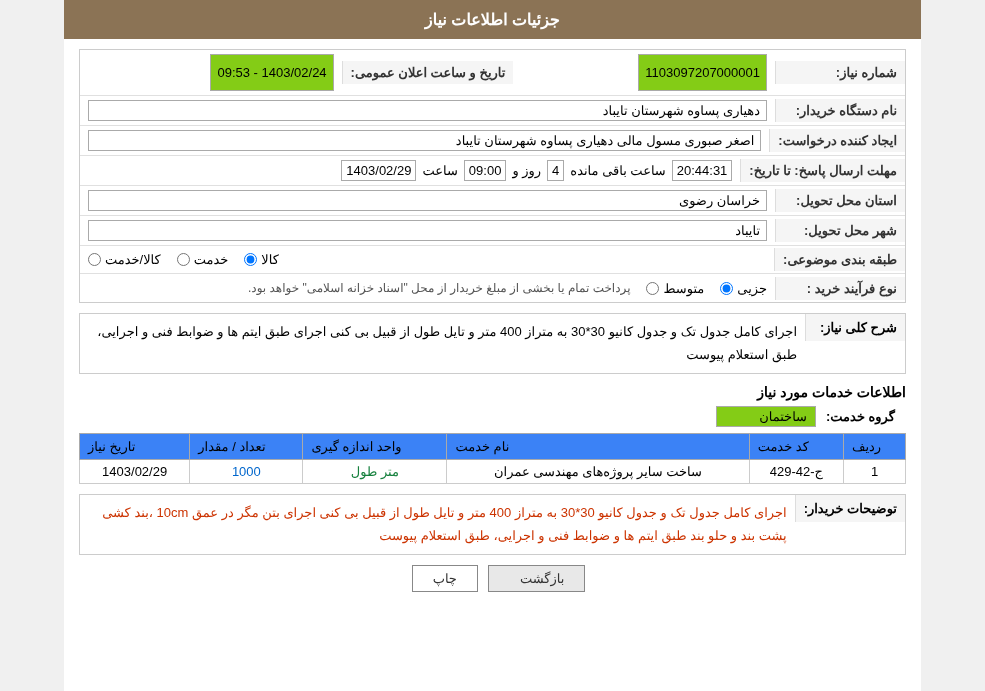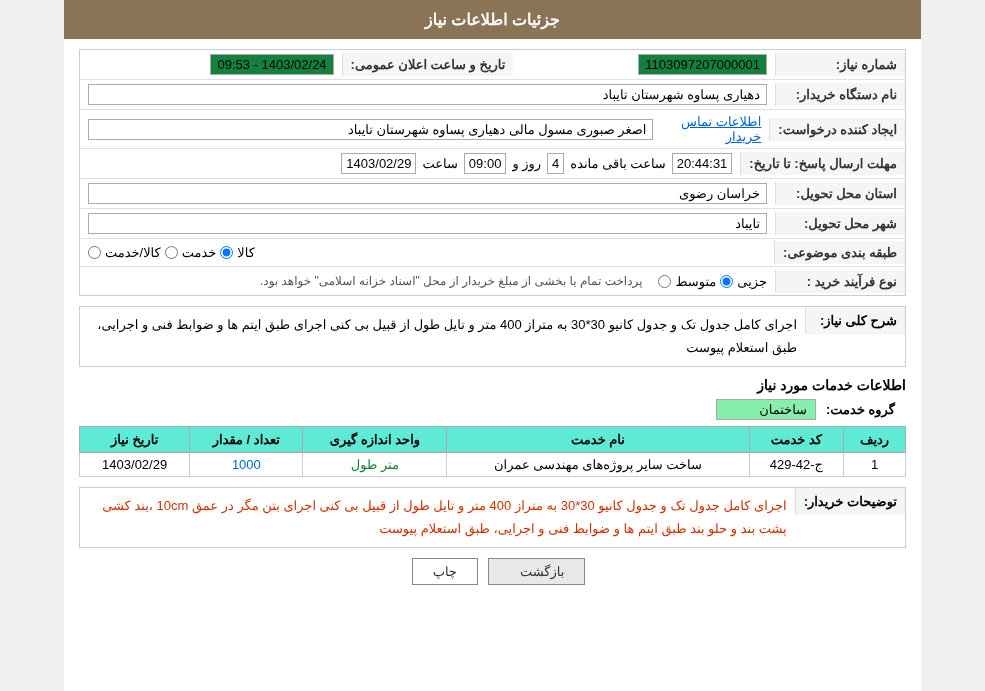--- a/index.html
+++ b/index.html
@@ -49,22 +49,22 @@
       border-left: 1px solid #ddd;
       white-space: nowrap;
     }
     .value-cell {
       padding: 4px 8px;
       flex: 1;
       text-align: right;
     }
     .value-box {
       border: 1px solid #aaa;
-      background: #15803d;
-      padding: 2px 6px;
+      background: #84cc16;
+      padding: 10px 6px;
       display: inline-block;
       min-width: 80px;
     }
     .value-box-full {
       border: 1px solid #aaa;
       background: #fff;
       padding: 2px 6px;
       display: block;
       width: 100%;
     }
@@ -80,39 +80,39 @@
       flex-wrap: nowrap;
     }
     .small-box {
       border: 1px solid #aaa;
       background: #fff;
       padding: 2px 4px;
       white-space: nowrap;
     }
     .radio-group {
       display: flex;
-      gap: 4px;
+      gap: 16px;
       flex-direction: row-reverse;
     }
     .radio-label {
       display: flex;
       align-items: center;
       gap: 4px;
     }
     .service-table {
       width: 100%;
       border-collapse: collapse;
       margin-bottom: 10px;
     }
     .service-table th {
-      background: #5eead4;
+      background: #3b82f6;
       border: 1px solid #aaa;
       padding: 5px 8px;
-      text-align: center;
-      font-weight: bold;
+      text-align: left;
+      font-weight: normal;
     }
     .service-table td {
       border: 1px solid #ccc;
       padding: 4px 8px;
       text-align: center;
     }
     .note-row {
       display: flex;
       align-items: flex-start;
       border: 1px solid #ccc;
@@ -157,21 +157,21 @@
       align-items: center;
       margin-bottom: 6px;
     }
     .group-label {
       font-weight: bold;
       min-width: 80px;
       text-align: left;
     }
     .group-value {
       border: 1px solid #aaa;
-      background: #86efac;
+      background: #84cc16;
       padding: 2px 8px;
       min-width: 100px;
       margin-right: 10px;
     }
   </style>
 </head>
 <body>
 
 <div class="page-container">
 
@@ -197,21 +197,20 @@
       <div class="info-row">
         <div class="label-cell">نام دستگاه خریدار:</div>
         <div class="value-cell">
           <span class="value-box-full">دهیاری پساوه  شهرستان تایباد</span>
         </div>
       </div>
 
       <div class="info-row">
         <div class="label-cell">ایجاد کننده درخواست:</div>
         <div class="value-cell" style="display:flex;align-items:center;gap:8px;">
-          <span class="link-text">اطلاعات تماس خریدار</span>
           <span class="value-box-full">اصغر صبوری مسول مالی دهیاری پساوه  شهرستان تایباد</span>
         </div>
       </div>
 
       <div class="info-row">
         <div class="label-cell">مهلت ارسال پاسخ: تا تاریخ:</div>
         <div class="value-cell">
           <div class="date-time-row">
             <span class="small-box">20:44:31</span>
             <span>ساعت باقی مانده</span>

